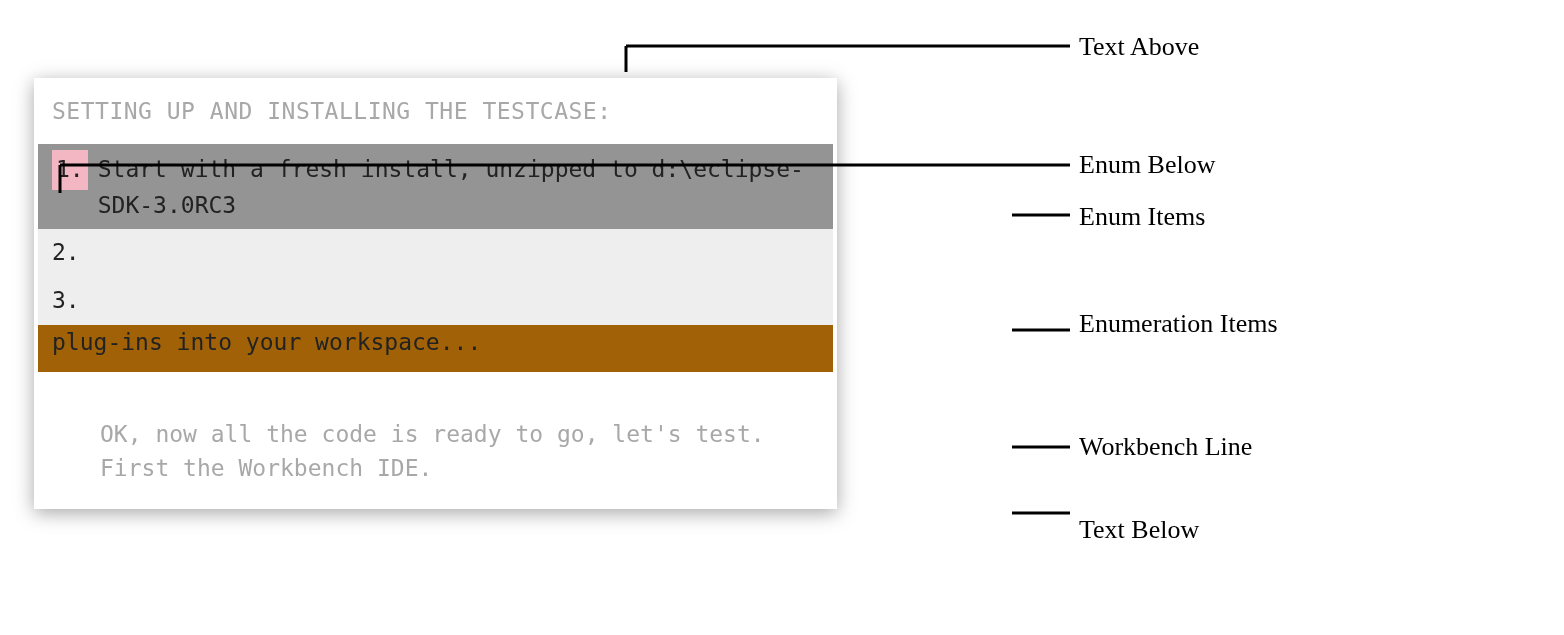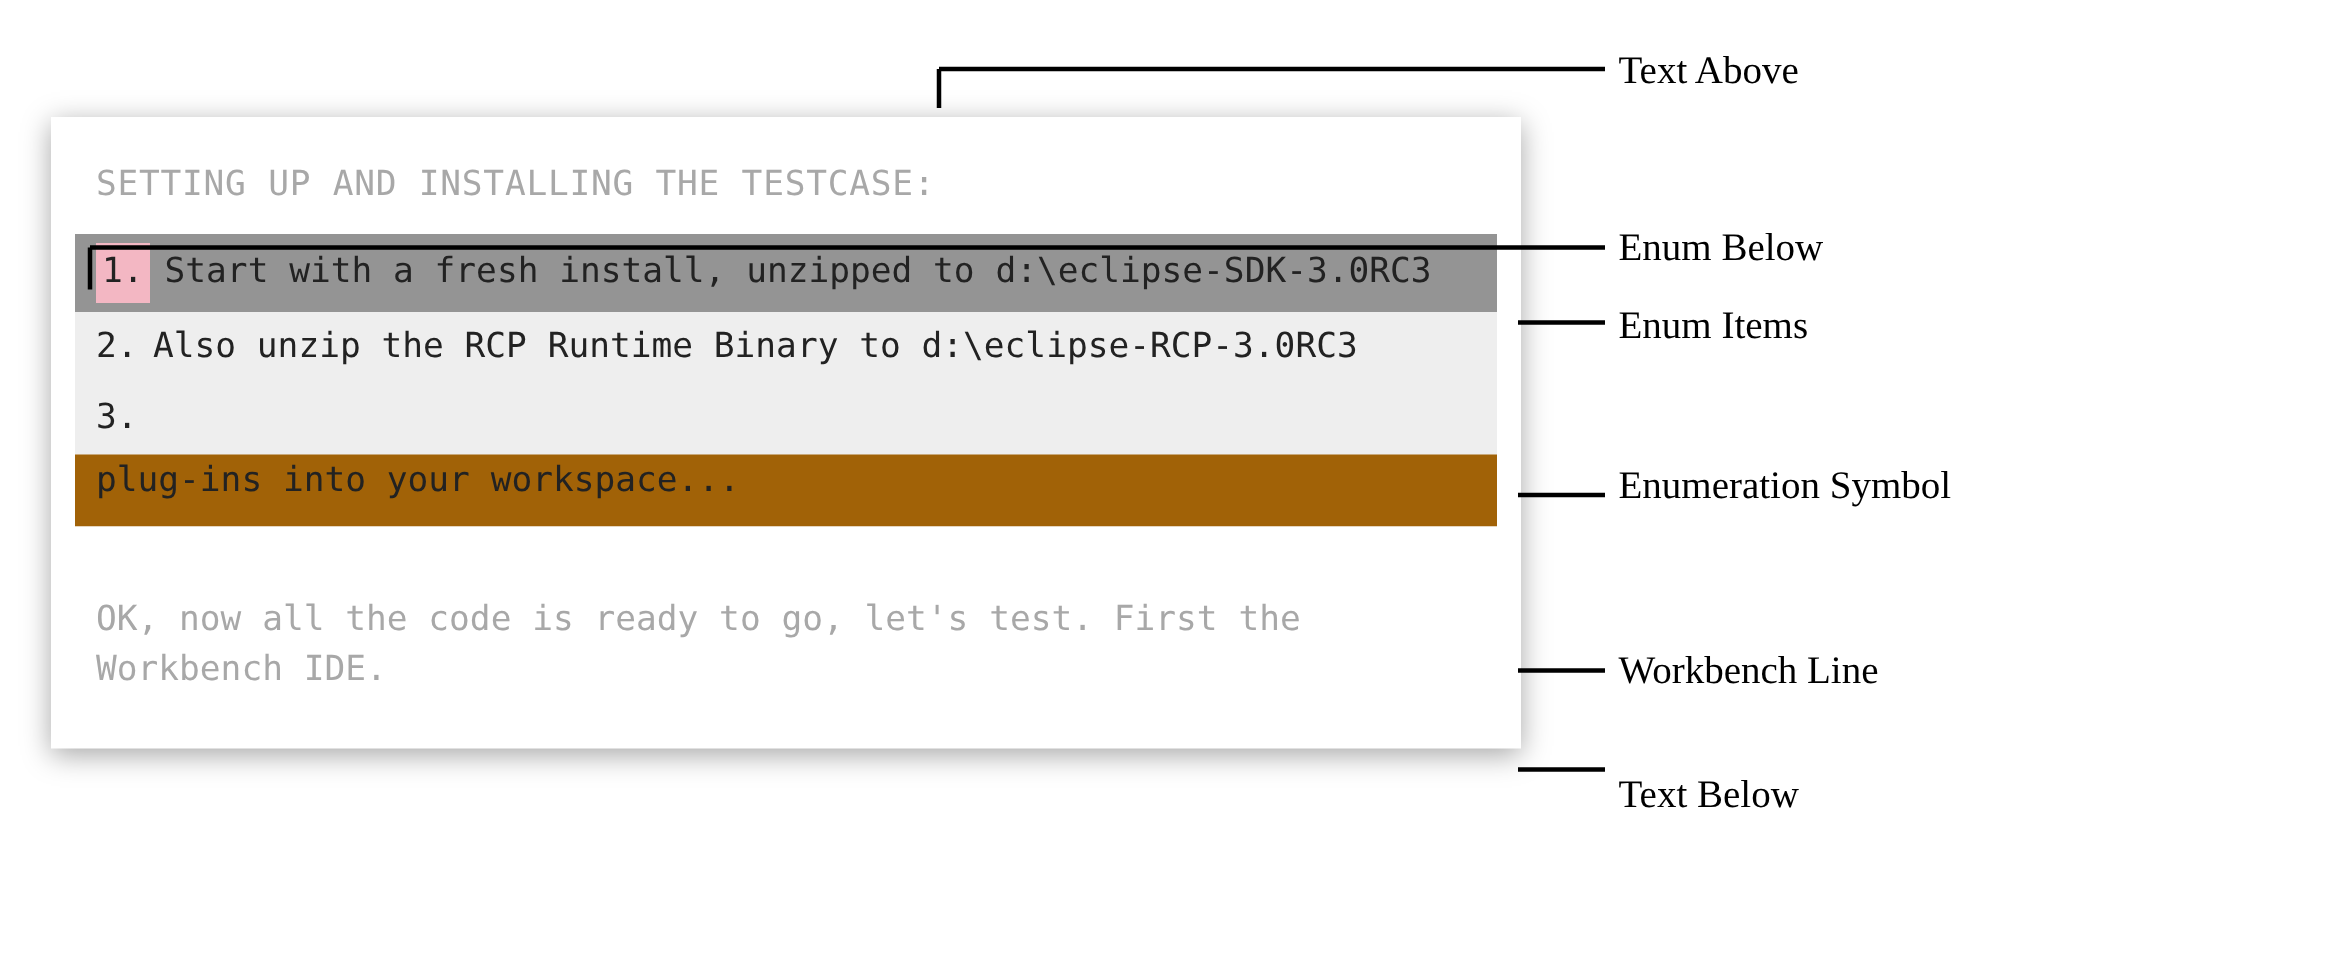--- a/index.html
+++ b/index.html
@@ -7,24 +7,24 @@
     background: #ffffff;
     width: 1564px;
     height: 635px;
     position: relative;
     font-family: "Consolas", "Menlo", "Monaco", monospace;
   }
   .panel {
     position: absolute;
     left: 34px;
     top: 78px;
-    width: 980px;
+    width: 803px;
     background: #ffffff;
     box-shadow: 0 4px 18px rgba(0,0,0,0.35);
-    padding: 16px;
+    padding: 4px;
   }
   .panel-inner { padding: 12px 0 14px 0; }
   .heading {
     color: #a8a8a8;
     font-size: 23px;
     letter-spacing: 0.5px;
     padding: 4px 14px 20px 14px;
     font-family: "Consolas","Menlo","Monaco",monospace;
   }
   .enum-block {
@@ -63,20 +63,21 @@
   }
   .sep-space {
     height: 46px;
     background: #ffffff;
   }
   .below {
     color: #a8a8a8;
     font-size: 23px;
     padding: 0 14px 6px 14px;
     line-height: 1.45;
+    margin-left: 48px;
   }
 
   
   .label {
     position: absolute;
     font-family: Georgia, "Times New Roman", serif;
     font-weight: normal;
     font-size: 26px;
     color: #000;
     white-space: nowrap;
@@ -100,41 +101,40 @@
 
     <div class="enum-block">
 
       <div class="enum-row active">
         <span class="enum-sym active-sym">1.</span>
         <span class="enum-text">Start with a fresh install, unzipped to d:\eclipse-SDK-3.0RC3</span>
       </div>
 
       <div class="enum-row">
         <span class="enum-sym">2.</span>
-        <span class="enum-text">Also unzip the RCP Runtime Binary to d:\eclipse-RCP-3.0RC3</span>
       </div>
 
       <div class="enum-row">
         <span class="enum-sym">3.</span>
       </div>
 
       <div class="wrap-line">plug-ins into your workspace...</div>
     </div>
 
     <div class="sep-space"></div>
 
     <div class="below">OK, now all the code is ready to go, let's test.  First the Workbench IDE.</div>
 
   </div>
 </div>
 
 <div class="label" style="left:1079px; top:32px;">Text Above</div>
 <div class="label" style="left:1079px; top:150px;">Enum Below</div>
 <div class="label" style="left:1079px; top:202px;">Enum Items</div>
-<div class="label" style="left:1079px; top:308px; line-height:1.2;">Enumeration Symbol</div>
+<div class="label" style="left:1079px; top:308px; line-height:1.2;">Enumeration Items</div>
 <div class="label" style="left:1079px; top:432px;">Workbench Line</div>
 <div class="label" style="left:1079px; top:515px;">Text Below</div>
 
 <svg class="connectors">
   <g stroke="#000" stroke-width="3" fill="none">
 
     <path d="M 626 46 L 626 72 M 626 46 L 1070 46"></path>
 
     <path d="M 60 165 L 60 193 M 60 165 L 1070 165"></path>
 

